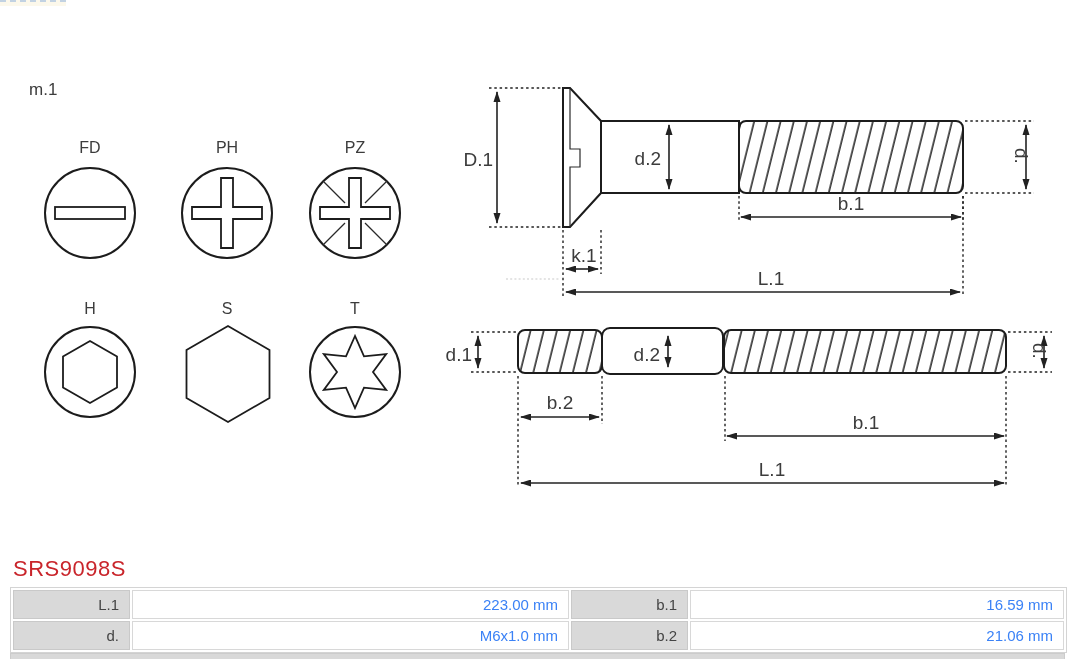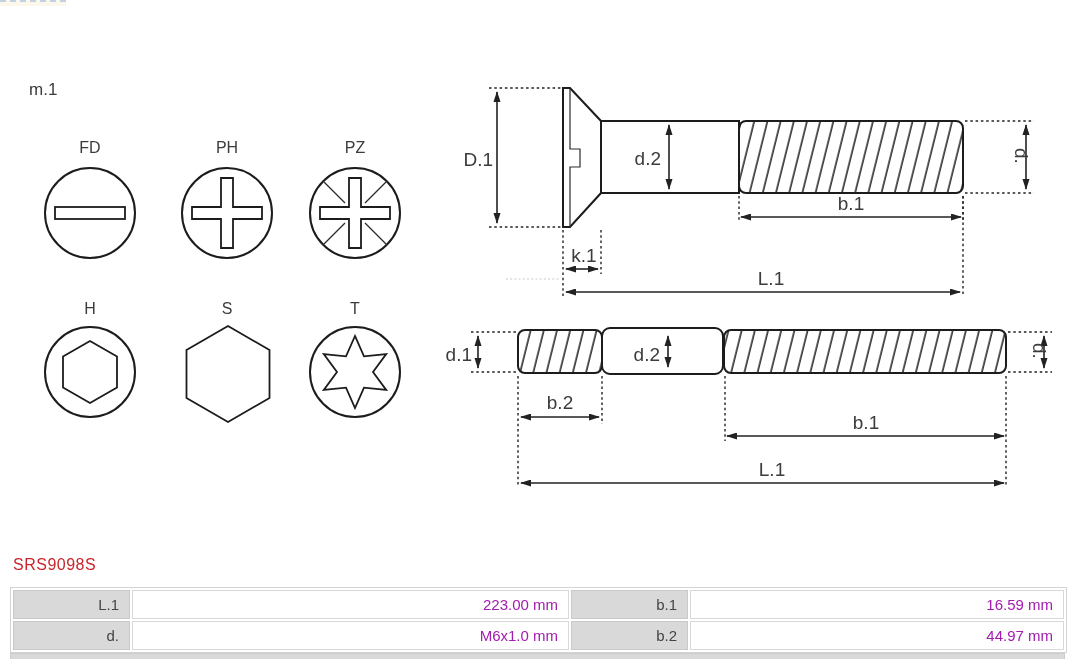--- a/index.html
+++ b/index.html
@@ -15,31 +15,31 @@
   .outline{fill:#ffffff;stroke:#1c1c1c;stroke-width:2;}
   .thread{fill:url(#hatch);stroke:#1c1c1c;stroke-width:2;}
   .thin{fill:none;stroke:#1c1c1c;stroke-width:1.8;}
   .xthin{fill:none;stroke:#2a2a2a;stroke-width:1.2;}
   .dim{stroke:#222222;stroke-width:1.6;fill:none;}
   .ext{stroke:#222222;stroke-width:1.4;stroke-dasharray:2.5 2.8;fill:none;}
   .faint{stroke:#c9c9c9;stroke-width:1.2;stroke-dasharray:2 2.2;fill:none;}
   .dimtxt{font-family:"Liberation Sans",sans-serif;font-size:19px;fill:#3c3c3c;}
   .iconlbl{font-family:"Liberation Sans",sans-serif;font-size:16px;fill:#3c3c3c;}
   .part-number{
-    position:absolute;left:13px;top:556px;font-size:16px;color:#c9252b;
+    position:absolute;left:13px;top:556px;font-size:22px;color:#c9252b;
     letter-spacing:.5px;
   }
   .dims-table{
     position:absolute;left:10px;top:587px;width:1055px;
     border-collapse:separate;border-spacing:2px;background:#ffffff;
     border:1px solid #d4d4d4;table-layout:fixed;
   }
   .dims-table td{
     height:27px;padding:0 10px 0 0;font-size:15px;text-align:right;
-    color:#a21caf;vertical-align:middle;white-space:nowrap;overflow:hidden;
+    color:#3b82f6;vertical-align:middle;white-space:nowrap;overflow:hidden;
   }
   td.kcell{background:#d9d9d9;border:1px solid #c9c9c9;color:#444444;}
   td.vcell{background:#ffffff;border:1px solid #d8d8d8;}
   .col-k{width:117px;}
   .col-v1{width:437px;}
   .col-v2{width:374px;}
   .cutoff-row{
     position:absolute;left:10px;top:653px;width:1053px;height:6px;
     background:#d9d9d9;border:1px solid #cccccc;
   }
@@ -217,18 +217,18 @@
     <tr>
       <td class="kcell">L.1</td>
       <td class="vcell">223.00 mm</td>
       <td class="kcell">b.1</td>
       <td class="vcell">16.59 mm</td>
     </tr>
     <tr>
       <td class="kcell">d.</td>
       <td class="vcell">M6x1.0 mm</td>
       <td class="kcell">b.2</td>
-      <td class="vcell">44.97 mm</td>
+      <td class="vcell">21.06 mm</td>
     </tr>
   </tbody>
 </table>
 
 <div class="cutoff-row"></div>
 
 </body></html>

